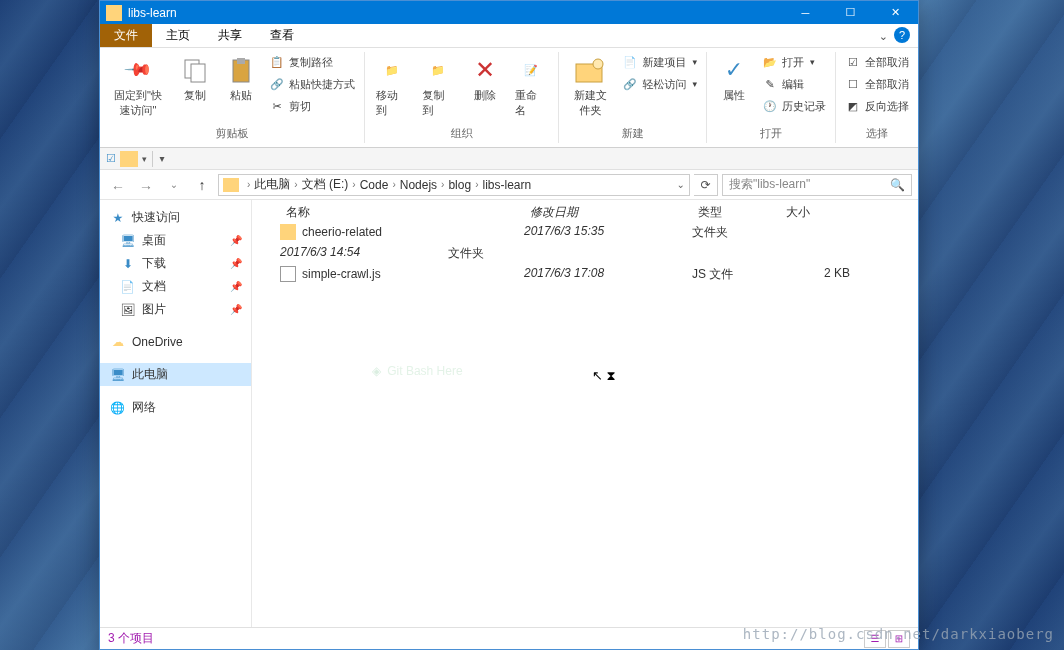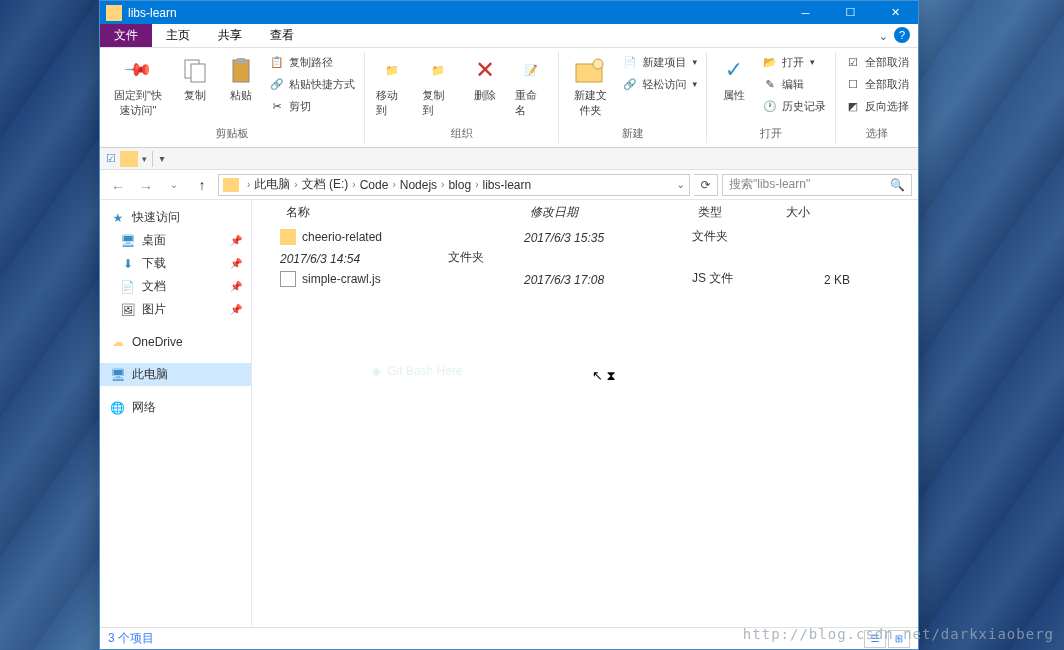--- a/index.html
+++ b/index.html
@@ -6,21 +6,21 @@
 body { width: 1064px; height: 650px; background: linear-gradient(135deg, #1a3a6e 0%, #2a4d7e 30%, #4a7ba8 50%, #2a4d7e 70%, #1a3a6e 100%); overflow: hidden; position: relative; }
 body::before { content: ""; position: absolute; inset: 0; background: repeating-linear-gradient(125deg, rgba(40,80,140,0.3) 0px, rgba(90,140,190,0.3) 40px, rgba(30,60,110,0.3) 80px); }
 .window { position: absolute; left: 99px; top: 0; width: 820px; height: 650px; background: #fff; border: 1px solid #4a8fd4; display: flex; flex-direction: column; box-shadow: 0 4px 20px rgba(0,0,0,0.3); }
 .titlebar { height: 23px; background: #0078d7; display: flex; align-items: center; color: #fff; font-size: 12px; }
 .titlebar-icon { width: 16px; height: 16px; background: #ffd47b; margin: 0 6px; }
 .titlebar-title { flex: 1; }
 .win-controls { display: flex; height: 100%; }
 .win-btn { width: 45px; display: flex; align-items: center; justify-content: center; font-size: 11px; cursor: default; }
 .tabs-row { height: 24px; background: #fff; display: flex; align-items: stretch; border-bottom: 1px solid #e0e0e0; position: relative; }
 .tab { padding: 0 14px; font-size: 12px; display: flex; align-items: center; cursor: default; }
-.tab.active { background: #701a75; color: #fff; }
+.tab.active { background: #a16207; color: #fff; }
 .help-icon { position: absolute; right: 8px; top: 3px; width: 16px; height: 16px; border-radius: 50%; background: #0078d7; color: #fff; font-size: 11px; display: flex; align-items: center; justify-content: center; }
 .chevron-help { position: absolute; right: 30px; top: 6px; font-size: 11px; color: #555; }
 .ribbon { height: 100px; background: #fff; border-bottom: 1px solid #d0d0d0; display: flex; padding: 4px 0; }
 .ribbon-group { display: flex; flex-direction: column; align-items: center; padding: 0 5px; border-right: 1px solid #e5e5e5; }
 .ribbon-group-body { flex: 1; display: flex; align-items: flex-start; gap: 2px; }
 .ribbon-group-label { font-size: 11px; color: #666; padding: 2px 0; }
 .ribbon-btn-big { display: flex; flex-direction: column; align-items: center; padding: 2px 6px; font-size: 11px; color: #444; cursor: default; min-width: 44px; }
 .ribbon-btn-big .icon { width: 32px; height: 32px; margin-bottom: 2px; display: flex; align-items: center; justify-content: center; }
 .ribbon-btn-small { display: flex; align-items: center; gap: 4px; font-size: 11px; color: #444; padding: 2px 4px; cursor: default; white-space: nowrap; }
 .ribbon-btn-small .icon { width: 16px; height: 16px; display: flex; align-items: center; justify-content: center; }
@@ -45,32 +45,32 @@
 .nav-item { display: flex; align-items: center; padding: 3px 6px 3px 20px; gap: 6px; cursor: default; color: #333; position: relative; }
 .nav-item.selected { background: #cde8ff; }
 .nav-item .pin { position: absolute; right: 8px; color: #888; font-size: 10px; }
 .nav-header { font-weight: normal; padding-left: 10px; }
 .nav-icon { width: 16px; height: 16px; display: flex; align-items: center; justify-content: center; font-size: 12px; }
 .nav-spacer { height: 10px; }
 .file-pane { flex: 1; background: #fff; display: flex; flex-direction: column; position: relative; }
 .col-headers { height: 24px; display: flex; align-items: center; font-size: 12px; color: #333; padding-left: 28px; }
 .col-headers > div { padding-left: 6px; }
 .file-list { flex: 1; }
-.file-row { display: flex; align-items: flex-end; height: 21px; padding-left: 28px; font-size: 12px; color: #333; cursor: default; }
+.file-row { display: flex; align-items: flex-start; height: 21px; padding-left: 28px; font-size: 12px; color: #333; cursor: default; }
 .file-icon { width: 16px; height: 16px; margin-right: 6px; }
 .folder-icon { background: #ffd47b; }
 .js-icon { background: #fff; border: 1px solid #999; }
 .col-name { width: 244px; display: flex; align-items: center; }
 .col-date { width: 120px; font-style: italic; }
 .col-type { width: 88px; margin-left: 48px; }
 .col-size { width: 80px; text-align: right; padding-right: 10px; }
 .context-hint { position: absolute; left: 120px; top: 164px; font-size: 12px; color: #c8e6d0; display: flex; align-items: center; gap: 6px; opacity: 0.5; }
 .context-hint::before { content: "◈"; color: #b8dfc5; }
 .cursor-busy { position: absolute; left: 340px; top: 168px; font-size: 13px; color: #000; pointer-events:none; }
-.statusbar { height: 22px; border-top: 1px solid #e0e0e0; display: flex; align-items: center; padding: 0 8px; font-size: 12px; color: #3b82f6; }
+.statusbar { height: 22px; border-top: 1px solid #e0e0e0; display: flex; align-items: center; padding: 0 8px; font-size: 12px; color: #a21caf; }
 .status-right { margin-left: auto; display: flex; gap: 2px; }
 .view-btn { width: 22px; height: 18px; border: 1px solid #ccc; display: flex; align-items: center; justify-content: center; font-size: 10px; }
 .watermark { position: absolute; right: 10px; bottom: 8px; font-family: monospace; font-size: 14px; color: #98a5b3; letter-spacing: 1px; opacity: 0.8; }
 svg { display: block; }
 </style>
 </head>
 <body>
 
 <div class="window">
 

